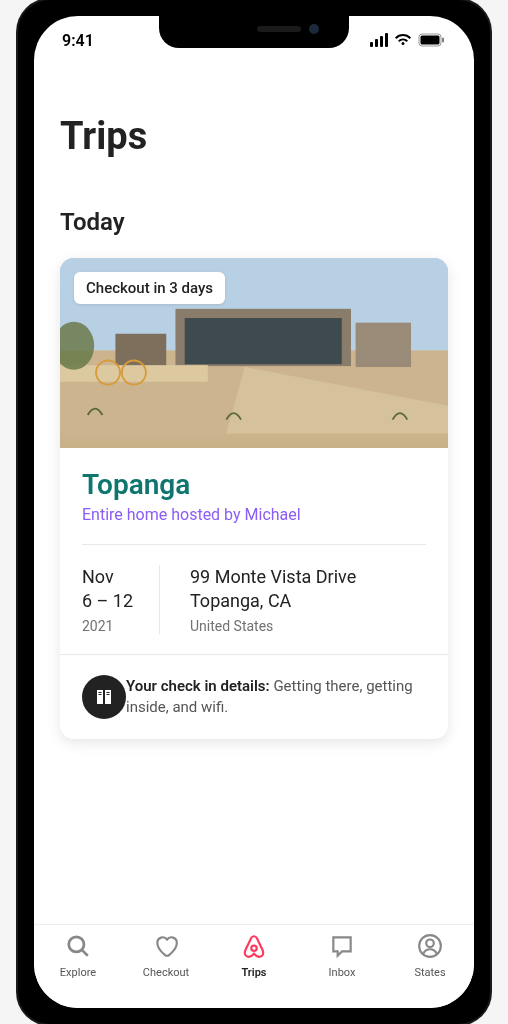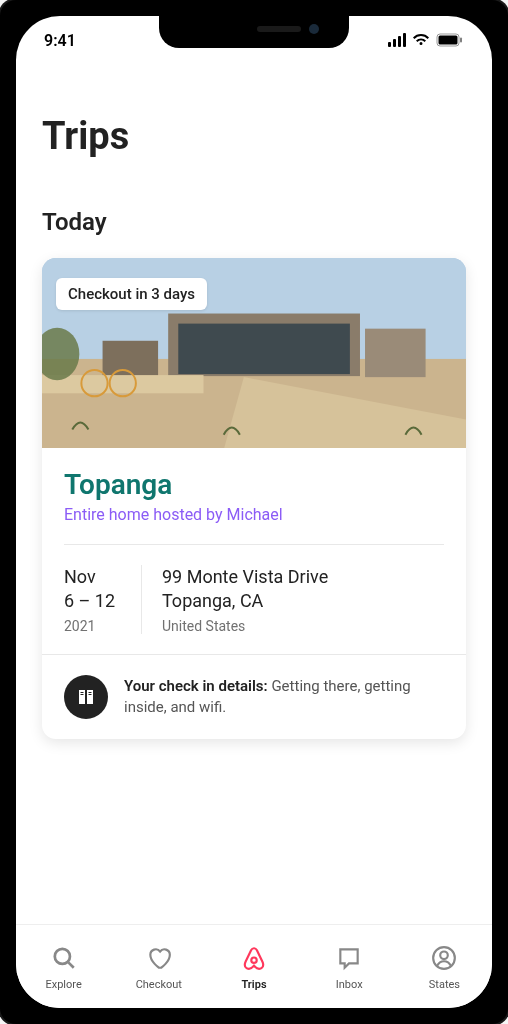--- a/index.html
+++ b/index.html
@@ -5,24 +5,24 @@
   * { box-sizing: border-box; margin: 0; padding: 0; }
   body {
     font-family: -apple-system, BlinkMacSystemFont, "Segoe UI", Roboto, Helvetica, Arial, sans-serif;
     background: #f5f5f5;
     display: flex;
     justify-content: center;
     align-items: flex-start;
     padding: 0;
   }
   .device {
-    width: 508px;
+    width: 472px;
     height: 1024px;
     background: #000;
-    border-radius: 16px;
+    border-radius: 32px;
     padding: 16px;
     position: relative;
     box-shadow: 0 0 0 2px #1a1a1a;
   }
   .screen {
     width: 100%;
     height: 100%;
     background: #fff;
     border-radius: 44px;
     overflow: hidden;
@@ -118,21 +118,21 @@
   }
   .trip-image {
     height: 190px;
     position: relative;
     background: linear-gradient(180deg,#a8c6e0 0%,#c8d8e8 40%,#d4c8a8 60%,#c8b088 100%);
     overflow: hidden;
   }
   .trip-image svg { position:absolute; inset:0; }
   .checkout-badge {
     position: absolute;
-    top: 20px;
+    top: 14px;
     left: 14px;
     background: #fff;
     padding: 7px 12px;
     border-radius: 6px;
     font-size: 15px;
     font-weight: 500;
     color: #222;
     box-shadow: 0 1px 3px rgba(0,0,0,0.1);
     z-index: 2;
   }
@@ -145,21 +145,21 @@
   }
   .trip-host {
     font-size: 16px;
     color: #8b5cf6;
     margin-bottom: 20px;
   }
   .trip-details {
     display: flex;
     border-top: 1px solid #e8e8e8;
     padding: 20px 0;
-    gap: 20px;
+    gap: 30px;
   }
   .trip-dates {
     min-width: 78px;
     border-right: 1px solid #e8e8e8;
     padding-right: 22px;
   }
   .trip-dates .month, .trip-addr .line1 {
     font-size: 18px;
     color: #222;
     line-height: 1.35;
@@ -170,21 +170,20 @@
     line-height: 1.35;
   }
   .trip-dates .year, .trip-addr .country {
     font-size: 14px;
     color: #717171;
     margin-top: 4px;
   }
   .checkin-row {
     display: flex;
     align-items: center;
-    gap: 16px;
     border-top: 1px solid #e8e8e8;
     padding: 20px 22px;
   }
   .checkin-icon {
     width: 44px;
     height: 44px;
     border-radius: 50%;
     background: #222;
     display: flex;
     align-items: center;
@@ -196,21 +195,21 @@
     color: #555;
     line-height: 1.4;
   }
   .checkin-text b { color: #222; font-weight: 600; }
   .tabbar {
     height: 84px;
     border-top: 1px solid #eee;
     display: flex;
     justify-content: center;
     align-items: flex-start;
-    padding-top: 20px;
+    padding-top: 8px;
     background: #fff;
   }
   .tab {
     display: flex;
     flex-direction: column;
     align-items: center;
     gap: 4px;
     color: #888;
     font-size: 11px;
     flex: 1;

